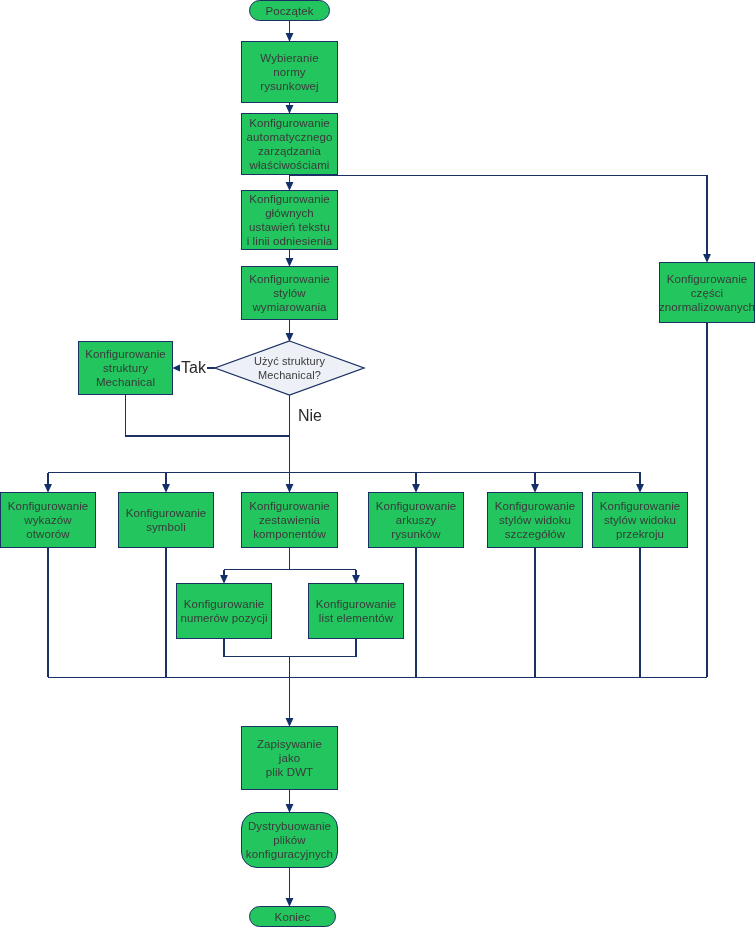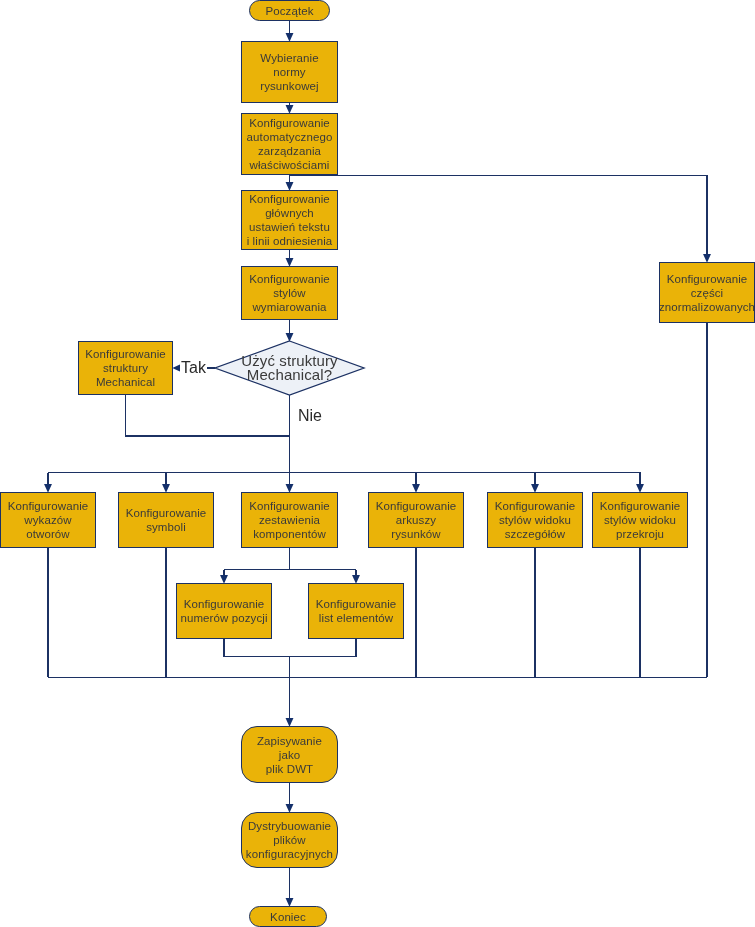--- a/index.html
+++ b/index.html
@@ -20,21 +20,21 @@
   #flow-svg {
     position: absolute;
     left: 0;
     top: 0;
     width: 755px;
     height: 927px;
   }
   .node {
     position: absolute;
     box-sizing: border-box;
-    background: #eab308;
+    background: #22c55e;
     border: 1px solid #1c3163;
     color: #3a3a3a;
     font-size: 11.5px;
     line-height: 14px;
     text-align: center;
     display: flex;
     align-items: center;
     justify-content: center;
     padding: 2px 3px;
     white-space: pre-line;
@@ -47,21 +47,21 @@
   .node.decision {
     background: transparent;
     border: none;
     padding: 0;
   }
   .decision-label {
     position: relative;
     z-index: 2;
     white-space: pre-line;
     line-height: 14px;
-    font-size: 15px;
+    font-size: 11px;
     color: #3a3a3a;
   }
   .edge-label {
     position: absolute;
     font-size: 16px;
     line-height: 12px;
     color: #2a2a2a;
     background: #ffffff;
     padding: 0 1px;
     white-space: nowrap;
@@ -187,25 +187,25 @@
   <div class="node" style="left:592px; top:492px; width:96px; height:56px;">Konfigurowanie
 stylów widoku
 przekroju</div>
 
   <div class="node" style="left:176px; top:583px; width:96px; height:56px;">Konfigurowanie
 numerów pozycji</div>
 
   <div class="node" style="left:308px; top:583px; width:96px; height:56px;">Konfigurowanie
 list elementów</div>
 
-  <div class="node" style="left:241px; top:726px; width:97px; height:57px;border-radius:16px;">Zapisywanie jako
+  <div class="node" style="left:241px; top:726px; width:97px; height:64px;">Zapisywanie jako
 plik DWT</div>
 
   <div class="node" style="left:241px; top:812px; width:97px; height:56px;border-radius:16px;">Dystrybuowanie
 plików
 konfiguracyjnych</div>
 
-  <div class="node terminator" style="left:249px; top:906px; width:78px; height:21px;">Koniec</div>
+  <div class="node terminator" style="left:249px; top:906px; width:87px; height:21px;">Koniec</div>
 
   <span class="edge-label" style="left:180px; top:362px;">Tak</span>
   <span class="edge-label" style="left:297px; top:410px;">Nie</span>
 
 </div>
 
 </body></html>

